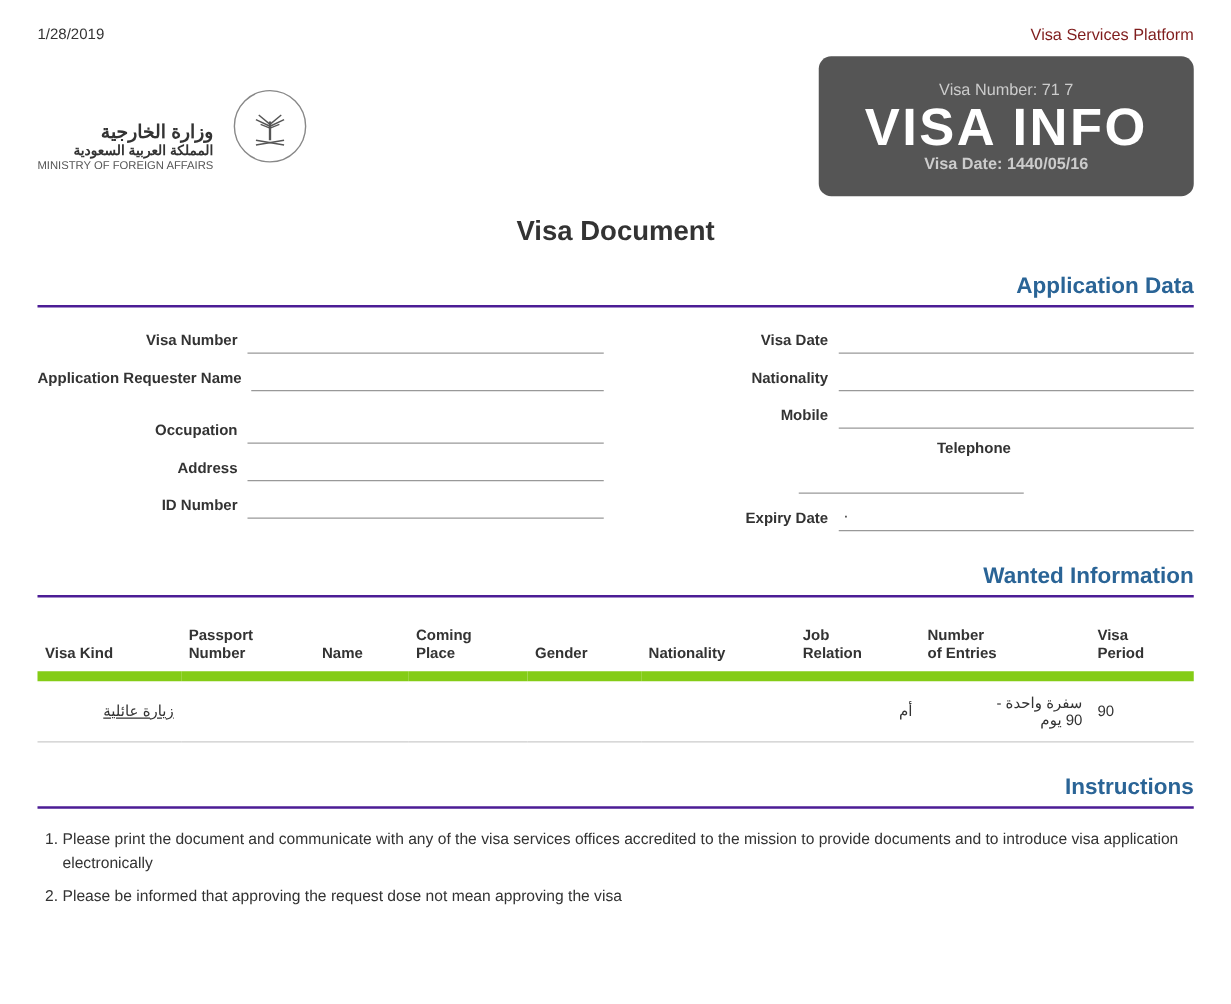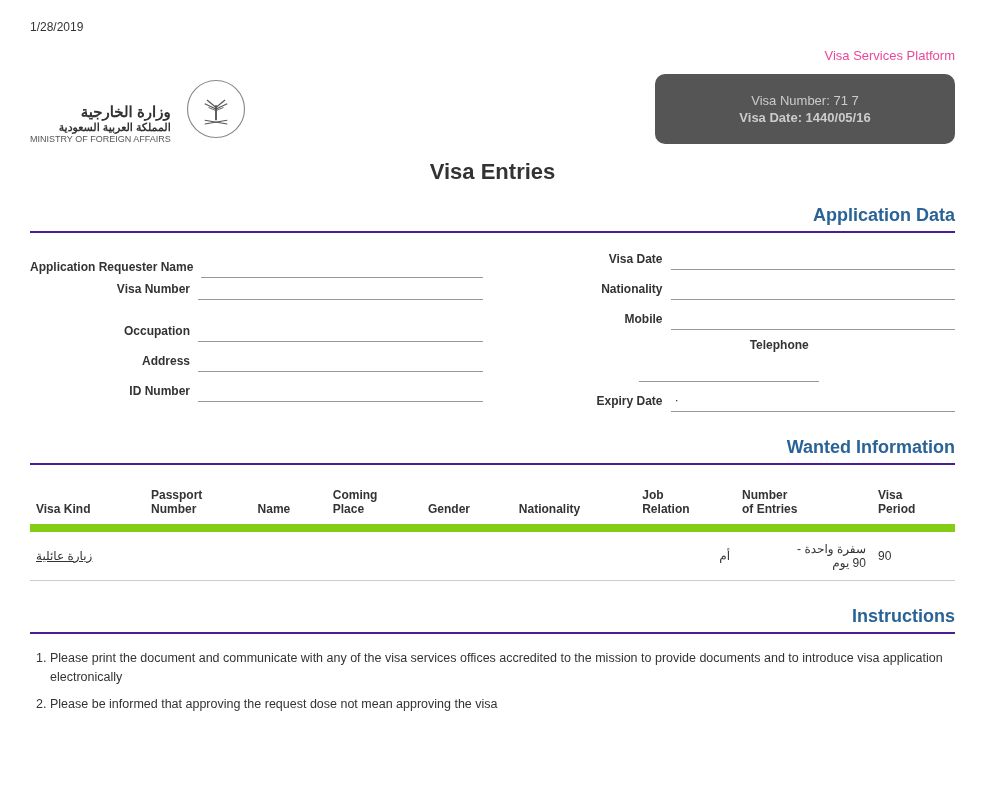--- a/index.html
+++ b/index.html
@@ -19,22 +19,21 @@
       margin-bottom: 10px;
     }
 
     .date-text {
       font-size: 12px;
       color: #333;
     }
 
     .platform-text {
       font-size: 13px;
-      color: #ec4899;
-      margin-top: 28px;
+      color: #7f1d1d;
     }
 
     .header-section {
       display: flex;
       justify-content: space-between;
       align-items: center;
       margin-bottom: 15px;
     }
 
     .logo-area {
@@ -207,41 +206,42 @@
       <line x1="25" y1="60" x2="55" y2="55" stroke="#555" stroke-width="1.5"></line>
       <line x1="25" y1="55" x2="55" y2="60" stroke="#555" stroke-width="1.5"></line>
     </svg>
   </div>
 
   <div class="visa-info-box">
     <div class="visa-info-number">
       <span>Visa Number:</span>
       <span>71   7</span>
     </div>
+    <div class="visa-info-title">VISA INFO</div>
     <div class="visa-info-date">
       <span>Visa Date:</span>
       <span>1440/05/16</span>
     </div>
   </div>
 </div>
 
-<h1 class="page-title">Visa Entries</h1>
+<h1 class="page-title">Visa Document</h1>
 
 <div class="section">
   <div class="section-title">Application Data</div>
 
   <div class="form-grid">
 
     <div>
-      <div class="form-row" style="margin-top:8px;">
-        <span class="form-label">Application Requester Name</span>
-        <div class="form-value"></div>
-      </div>
       <div class="form-row">
         <span class="form-label">Visa Number</span>
+        <div class="form-value"></div>
+      </div>
+      <div class="form-row" style="margin-top:8px;">
+        <span class="form-label">Application Requester Name</span>
         <div class="form-value"></div>
       </div>
       <div class="form-row" style="margin-top:20px;">
         <span class="form-label">Occupation</span>
         <div class="form-value"></div>
       </div>
       <div class="form-row" style="margin-top:8px;">
         <span class="form-label">Address</span>
         <div class="form-value"></div>
       </div>
@@ -288,21 +288,21 @@
         <th>Coming<br>Place</th>
         <th>Gender</th>
         <th>Nationality</th>
         <th>Job<br>Relation</th>
         <th>Number<br>of Entries</th>
         <th>Visa<br>Period</th>
       </tr>
     </thead>
     <tbody>
       <tr>
-        <td style="direction:rtl; text-align:left;text-decoration:underline;">زيارة عائلية</td>
+        <td style="direction:rtl; text-align:right;text-decoration:underline;">زيارة عائلية</td>
         <td></td>
         <td></td>
         <td></td>
         <td></td>
         <td></td>
         <td style="direction:rtl; text-align:right;">أم</td>
         <td style="direction:rtl; text-align:right;">سفرة واحدة -<br>90 يوم</td>
         <td>90</td>
       </tr>
     </tbody>

